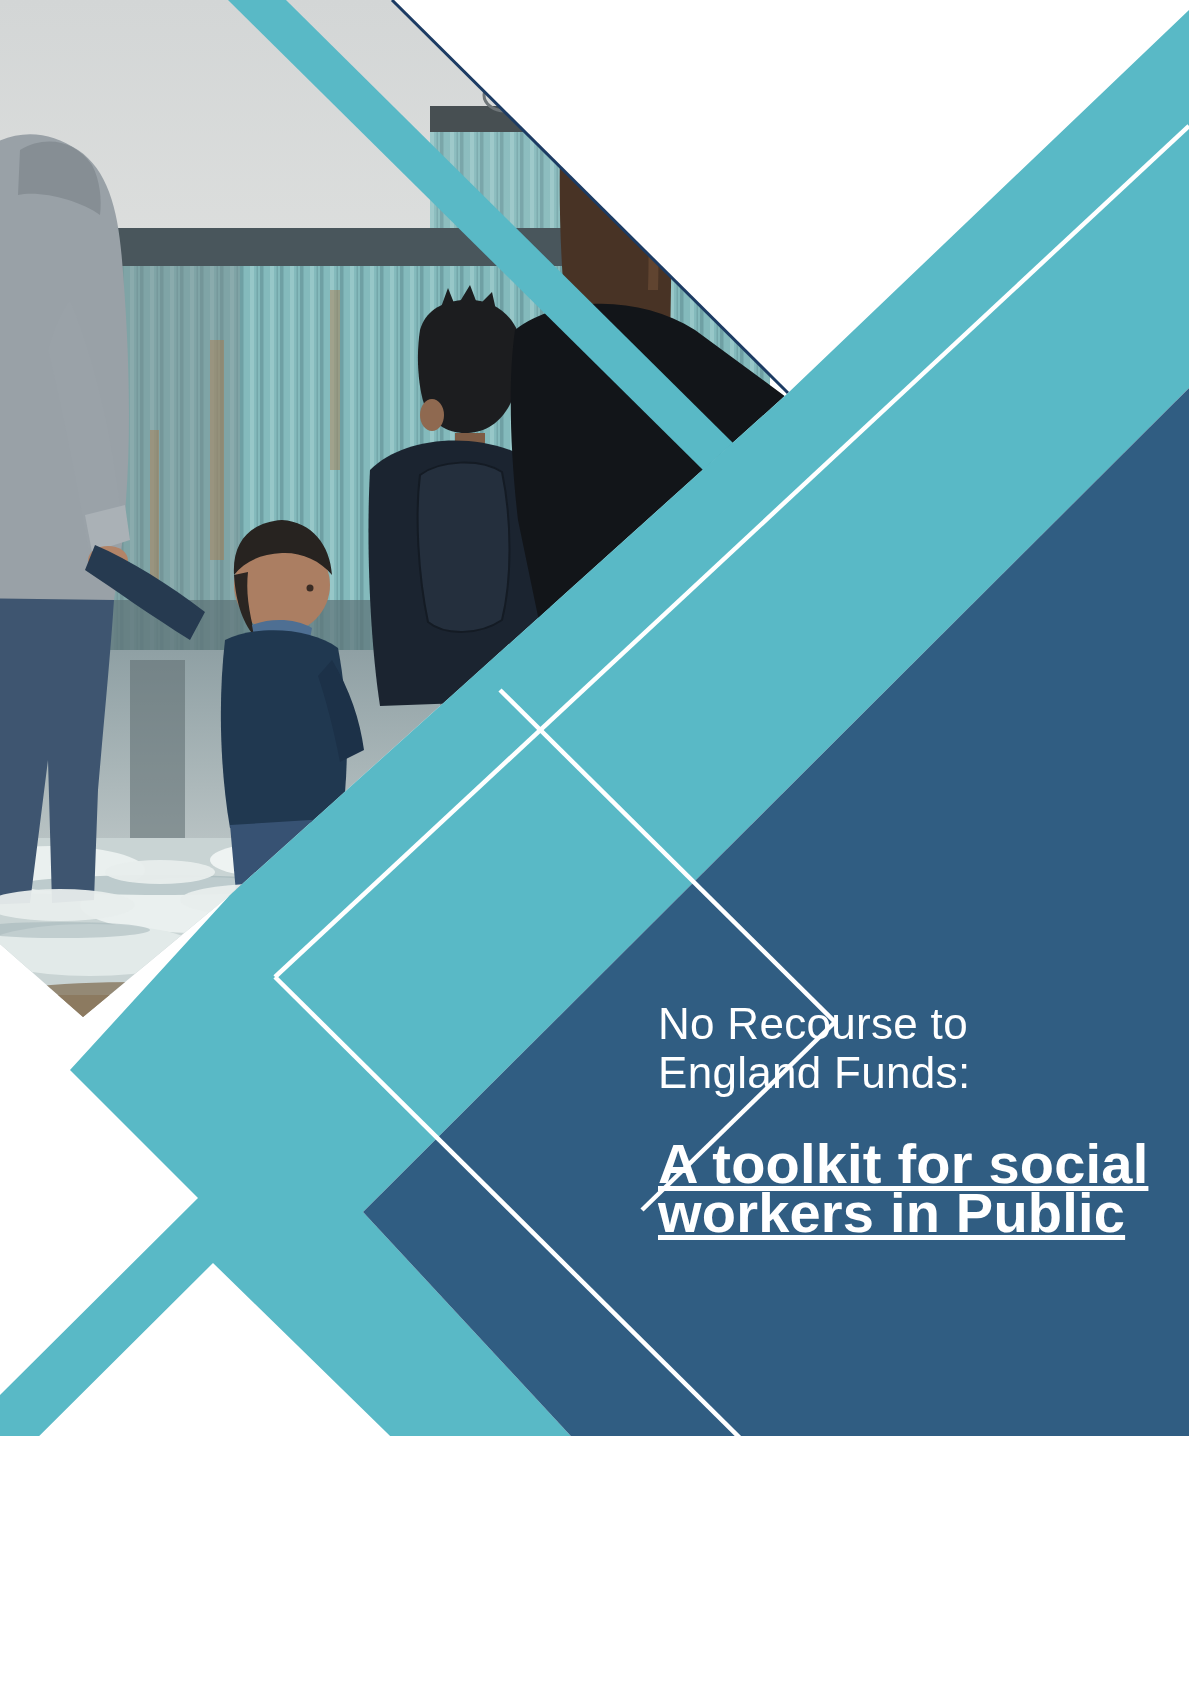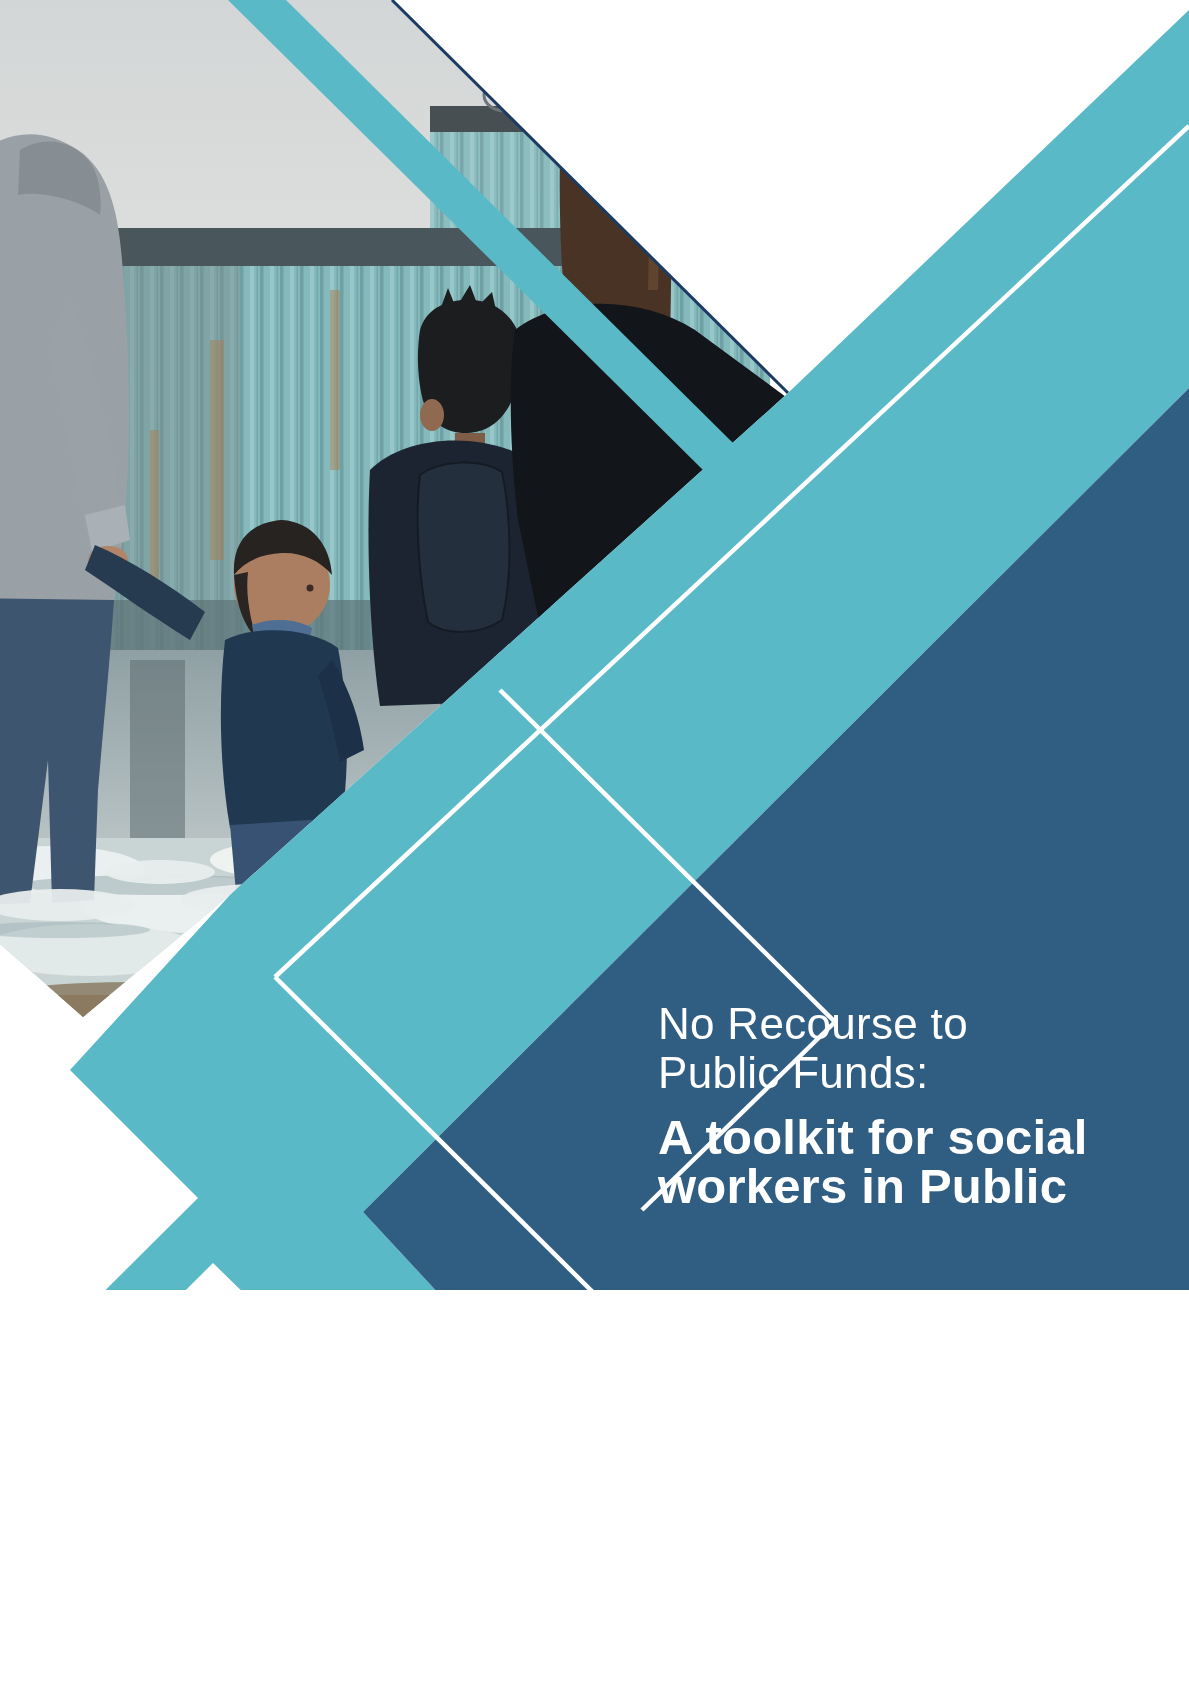--- a/index.html
+++ b/index.html
@@ -6,21 +6,21 @@
     --teal:#59b9c6;
     --dark-blue:#305d82;
     --navy-edge:#1c3b63;
     --title-color:#ffffff;
   }
   *{margin:0;padding:0;box-sizing:border-box;}
   html,body{background:#ffffff;}
   body{font-family:"Liberation Sans","DejaVu Sans",sans-serif;}
   .page{
     position:relative;
-    width:1189px;height:1290px;
+    width:1189px;height:1436px;
     background:#ffffff;
     overflow:hidden;
   }
   .art{
     position:absolute;inset:0;
     width:1189px;height:1683px;
     display:block;
   }
   
   .c-teal{fill:var(--teal);}
@@ -32,23 +32,24 @@
     position:absolute;
     left:658px;top:999px;
     width:460px;
     color:var(--title-color);
   }
   .title-block h1{
     font-size:44px;line-height:49px;
     font-weight:400;letter-spacing:.3px;
   }
   .title-block h2{
-    font-size:49px;line-height:49px;
+    font-size:56px;line-height:49px;
     font-weight:700;letter-spacing:.2px;
-    margin-top:16px;
+    margin-top:42px;
+    text-decoration:underline;
   }
   .title-block span{display:block;white-space:nowrap;}
 </style>
 </head>
 <body>
 
 <div class="page">
 
   <svg class="art" viewBox="0 0 1189 1683" xmlns="http://www.w3.org/2000/svg" role="img" aria-label="Adults and children holding hands walking beside a corrugated metal border wall with sea foam behind">
     <defs>
@@ -177,21 +178,21 @@
       <line class="wline" x1="275" y1="977" x2="1189" y2="126"></line>
       <line class="wline" x1="275" y1="977" x2="987" y2="1683"></line>
       <line class="wline" x1="500" y1="690" x2="835" y2="1022"></line>
       <line class="wline" x1="835" y1="1022" x2="642" y2="1210"></line>
     </g>
   </svg>
 
   <div class="title-block">
     <h1>
       <span>No Recourse to</span>
-      <span>Public Funds:</span>
+      <span>England Funds:</span>
     </h1>
     <h2>
       <span>A toolkit for social</span>
       <span>workers in Public</span>
     </h2>
   </div>
 
 </div>
 
 </body></html>

